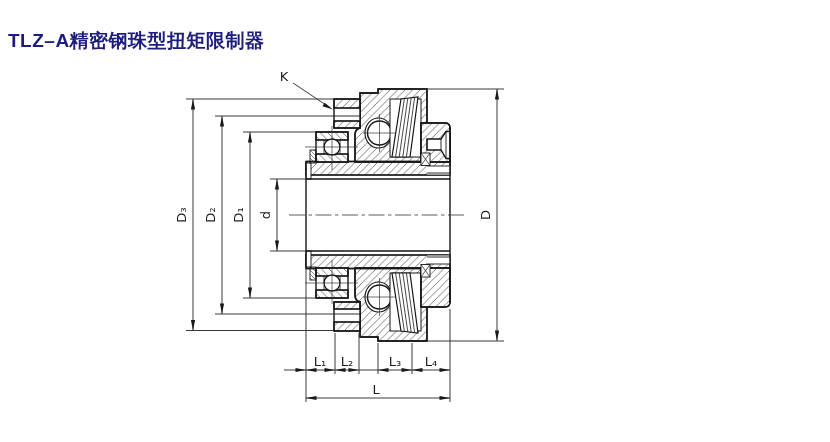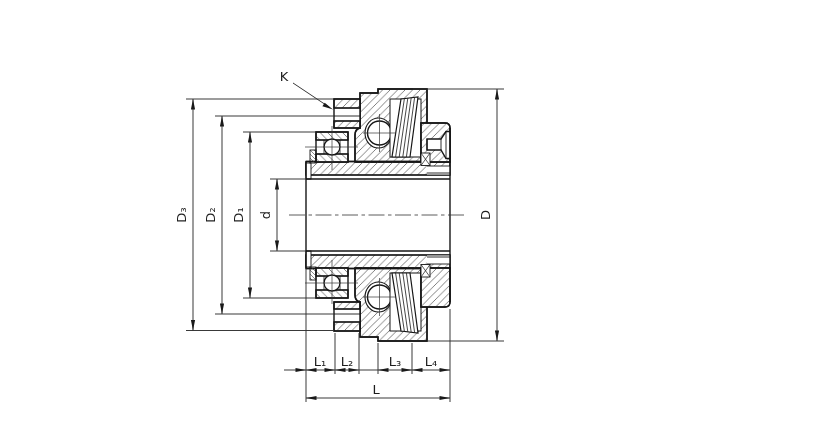--- a/index.html
+++ b/index.html
@@ -5,20 +5,21 @@
   html,body{margin:0;padding:0;background:#ffffff;width:830px;height:442px;overflow:hidden;}
   #page{position:relative;width:830px;height:442px;background:#fff;font-family:"Liberation Sans",sans-serif;}
   #title{position:absolute;left:8px;top:28px;font-size:19px;font-weight:bold;color:#1d1d7c;letter-spacing:0.5px;}
   svg{position:absolute;left:0;top:0;}
   .dim-label{font-family:"DejaVu Sans",sans-serif;font-size:13px;fill:#1d1d1d;}
 </style>
 </head>
 <body>
 
 <div id="page">
+  <div id="title">TLZ–A精密钢珠型扭矩限制器</div>
 
   <svg width="830" height="442" viewBox="0 0 830 442">
     <defs>
       <pattern id="pUp" width="7.5" height="7.5" patternUnits="userSpaceOnUse">
         <path d="M0,7.5 L7.5,0 M-1.875,1.875 L1.875,-1.875 M5.625,9.375 L9.375,5.625" stroke="#4a4a4a" stroke-width="0.7"></path>
       </pattern>
       <pattern id="pDown" width="7.5" height="7.5" patternUnits="userSpaceOnUse">
         <path d="M0,0 L7.5,7.5 M-1.875,5.625 L1.875,9.375 M5.625,-1.875 L9.375,1.875" stroke="#4a4a4a" stroke-width="0.7"></path>
       </pattern>
       <pattern id="pDense" width="4" height="4" patternUnits="userSpaceOnUse">

